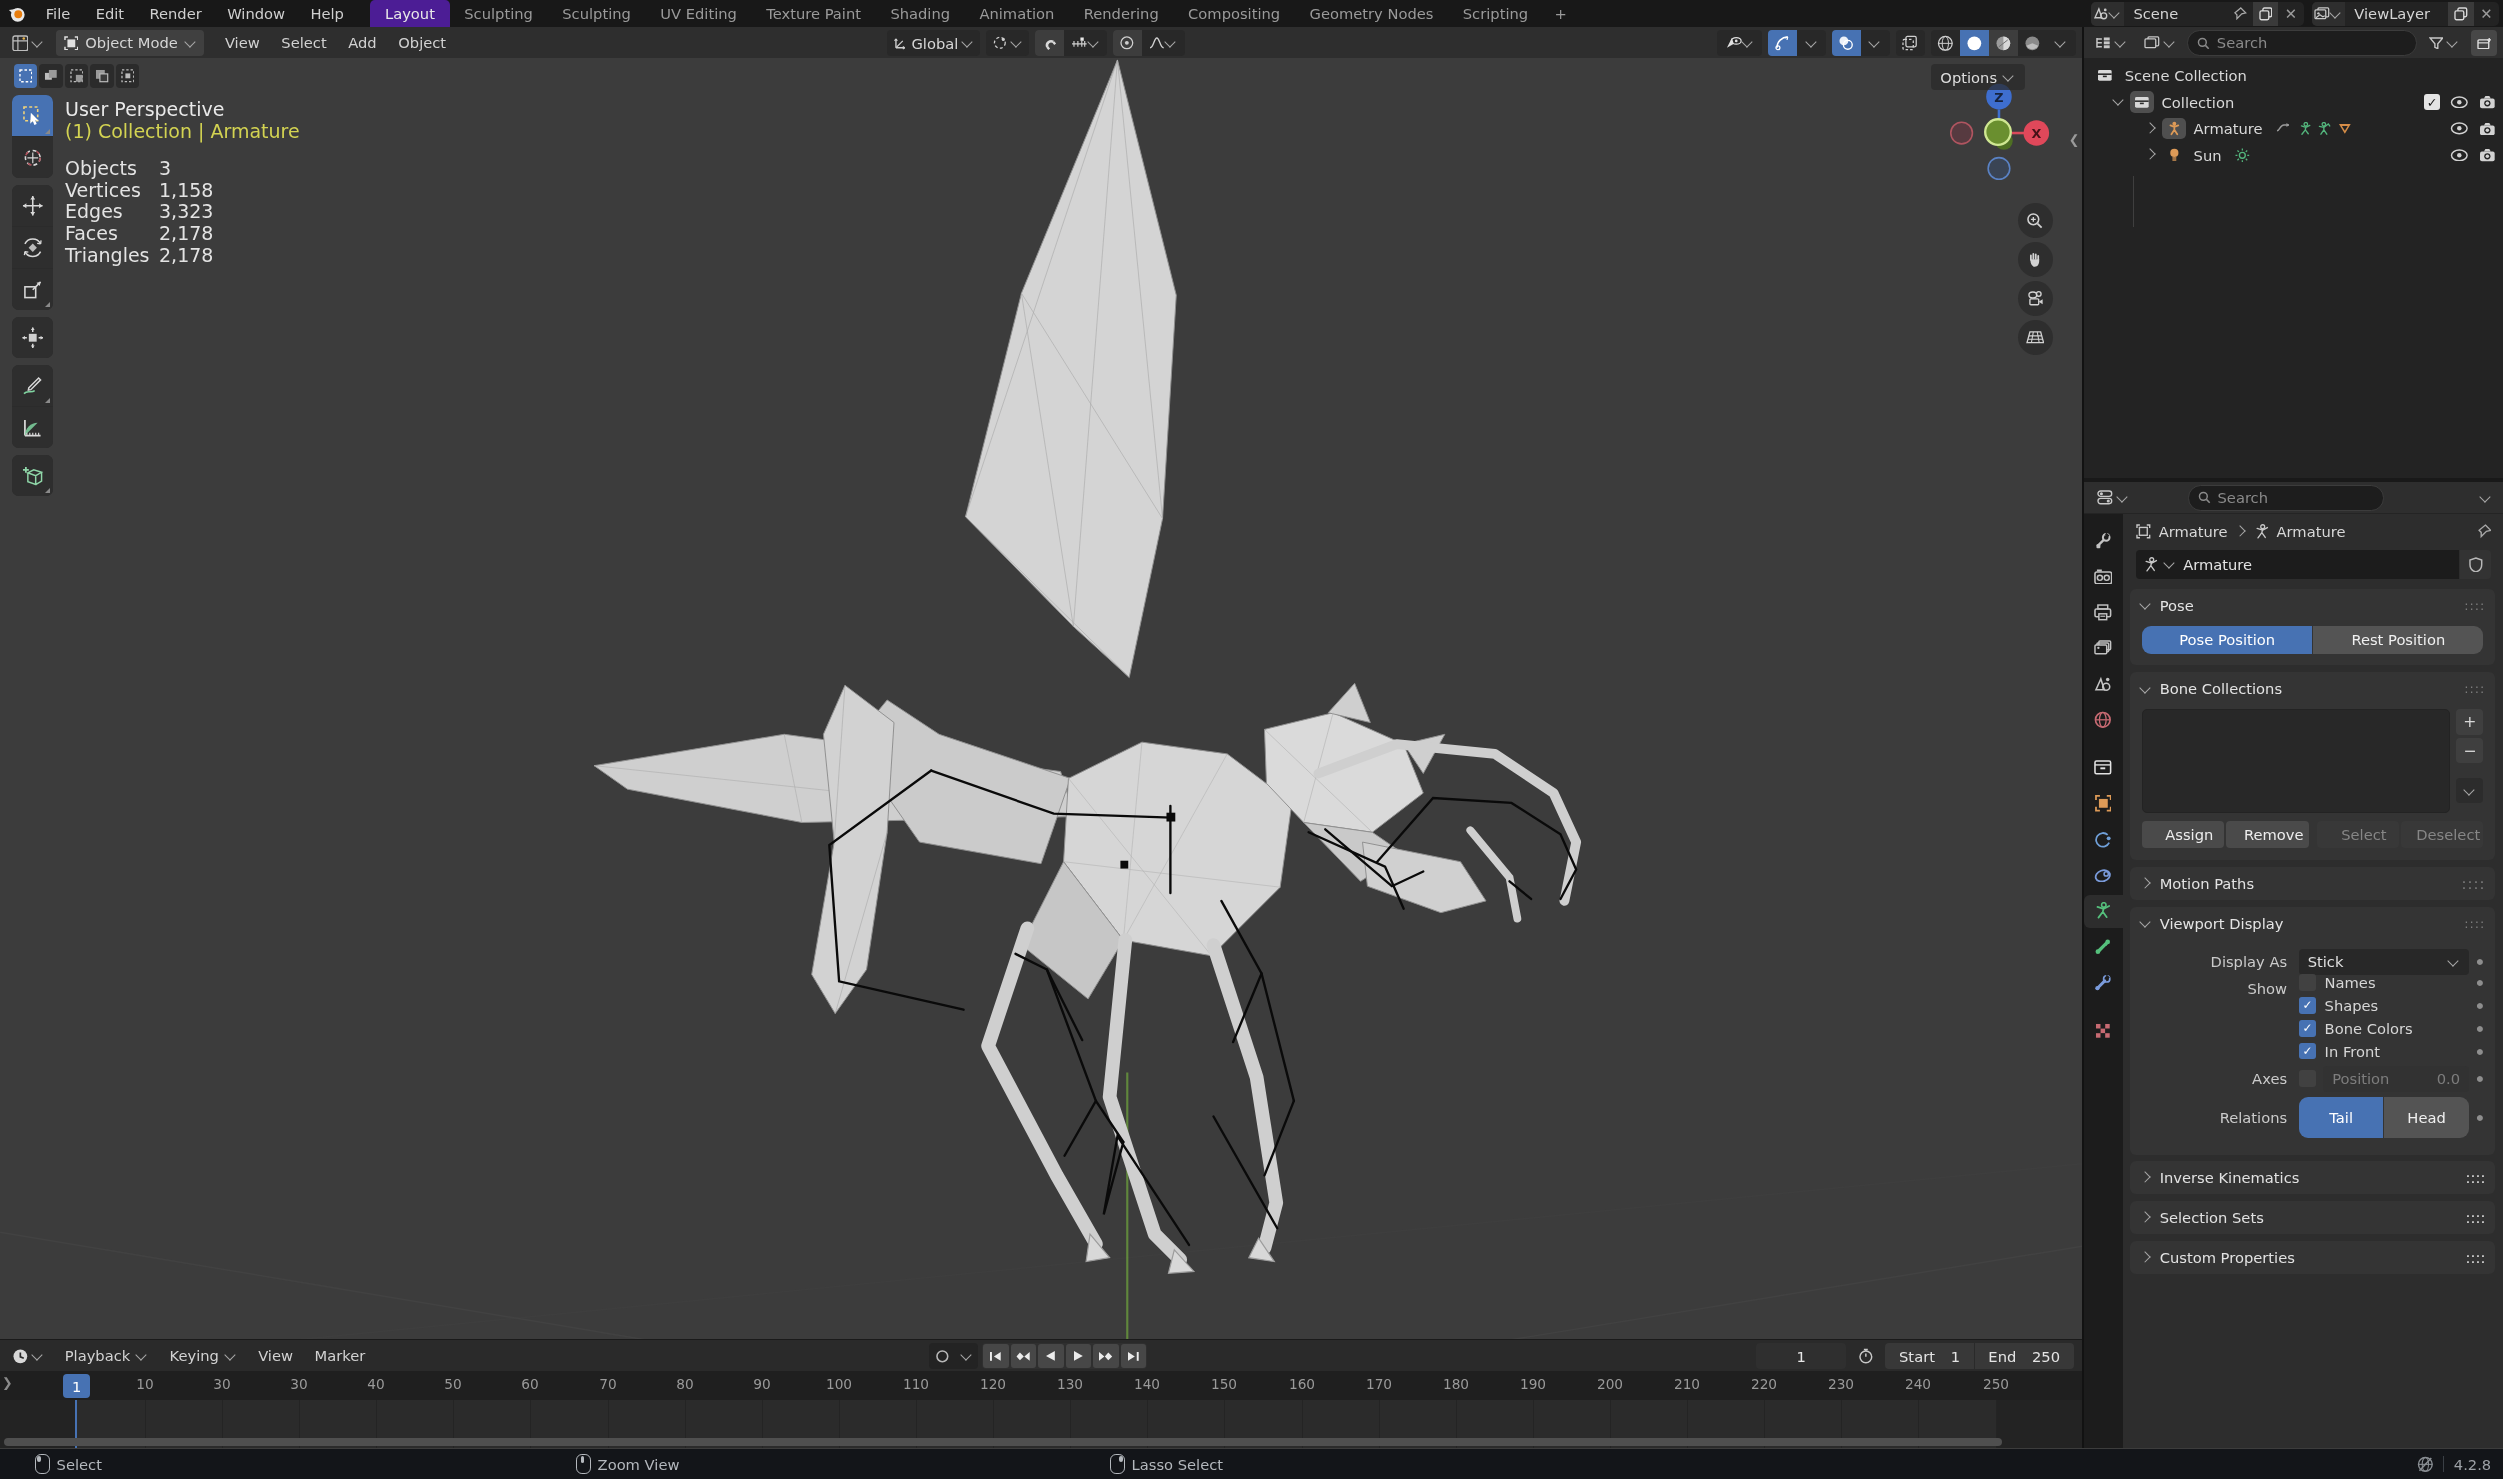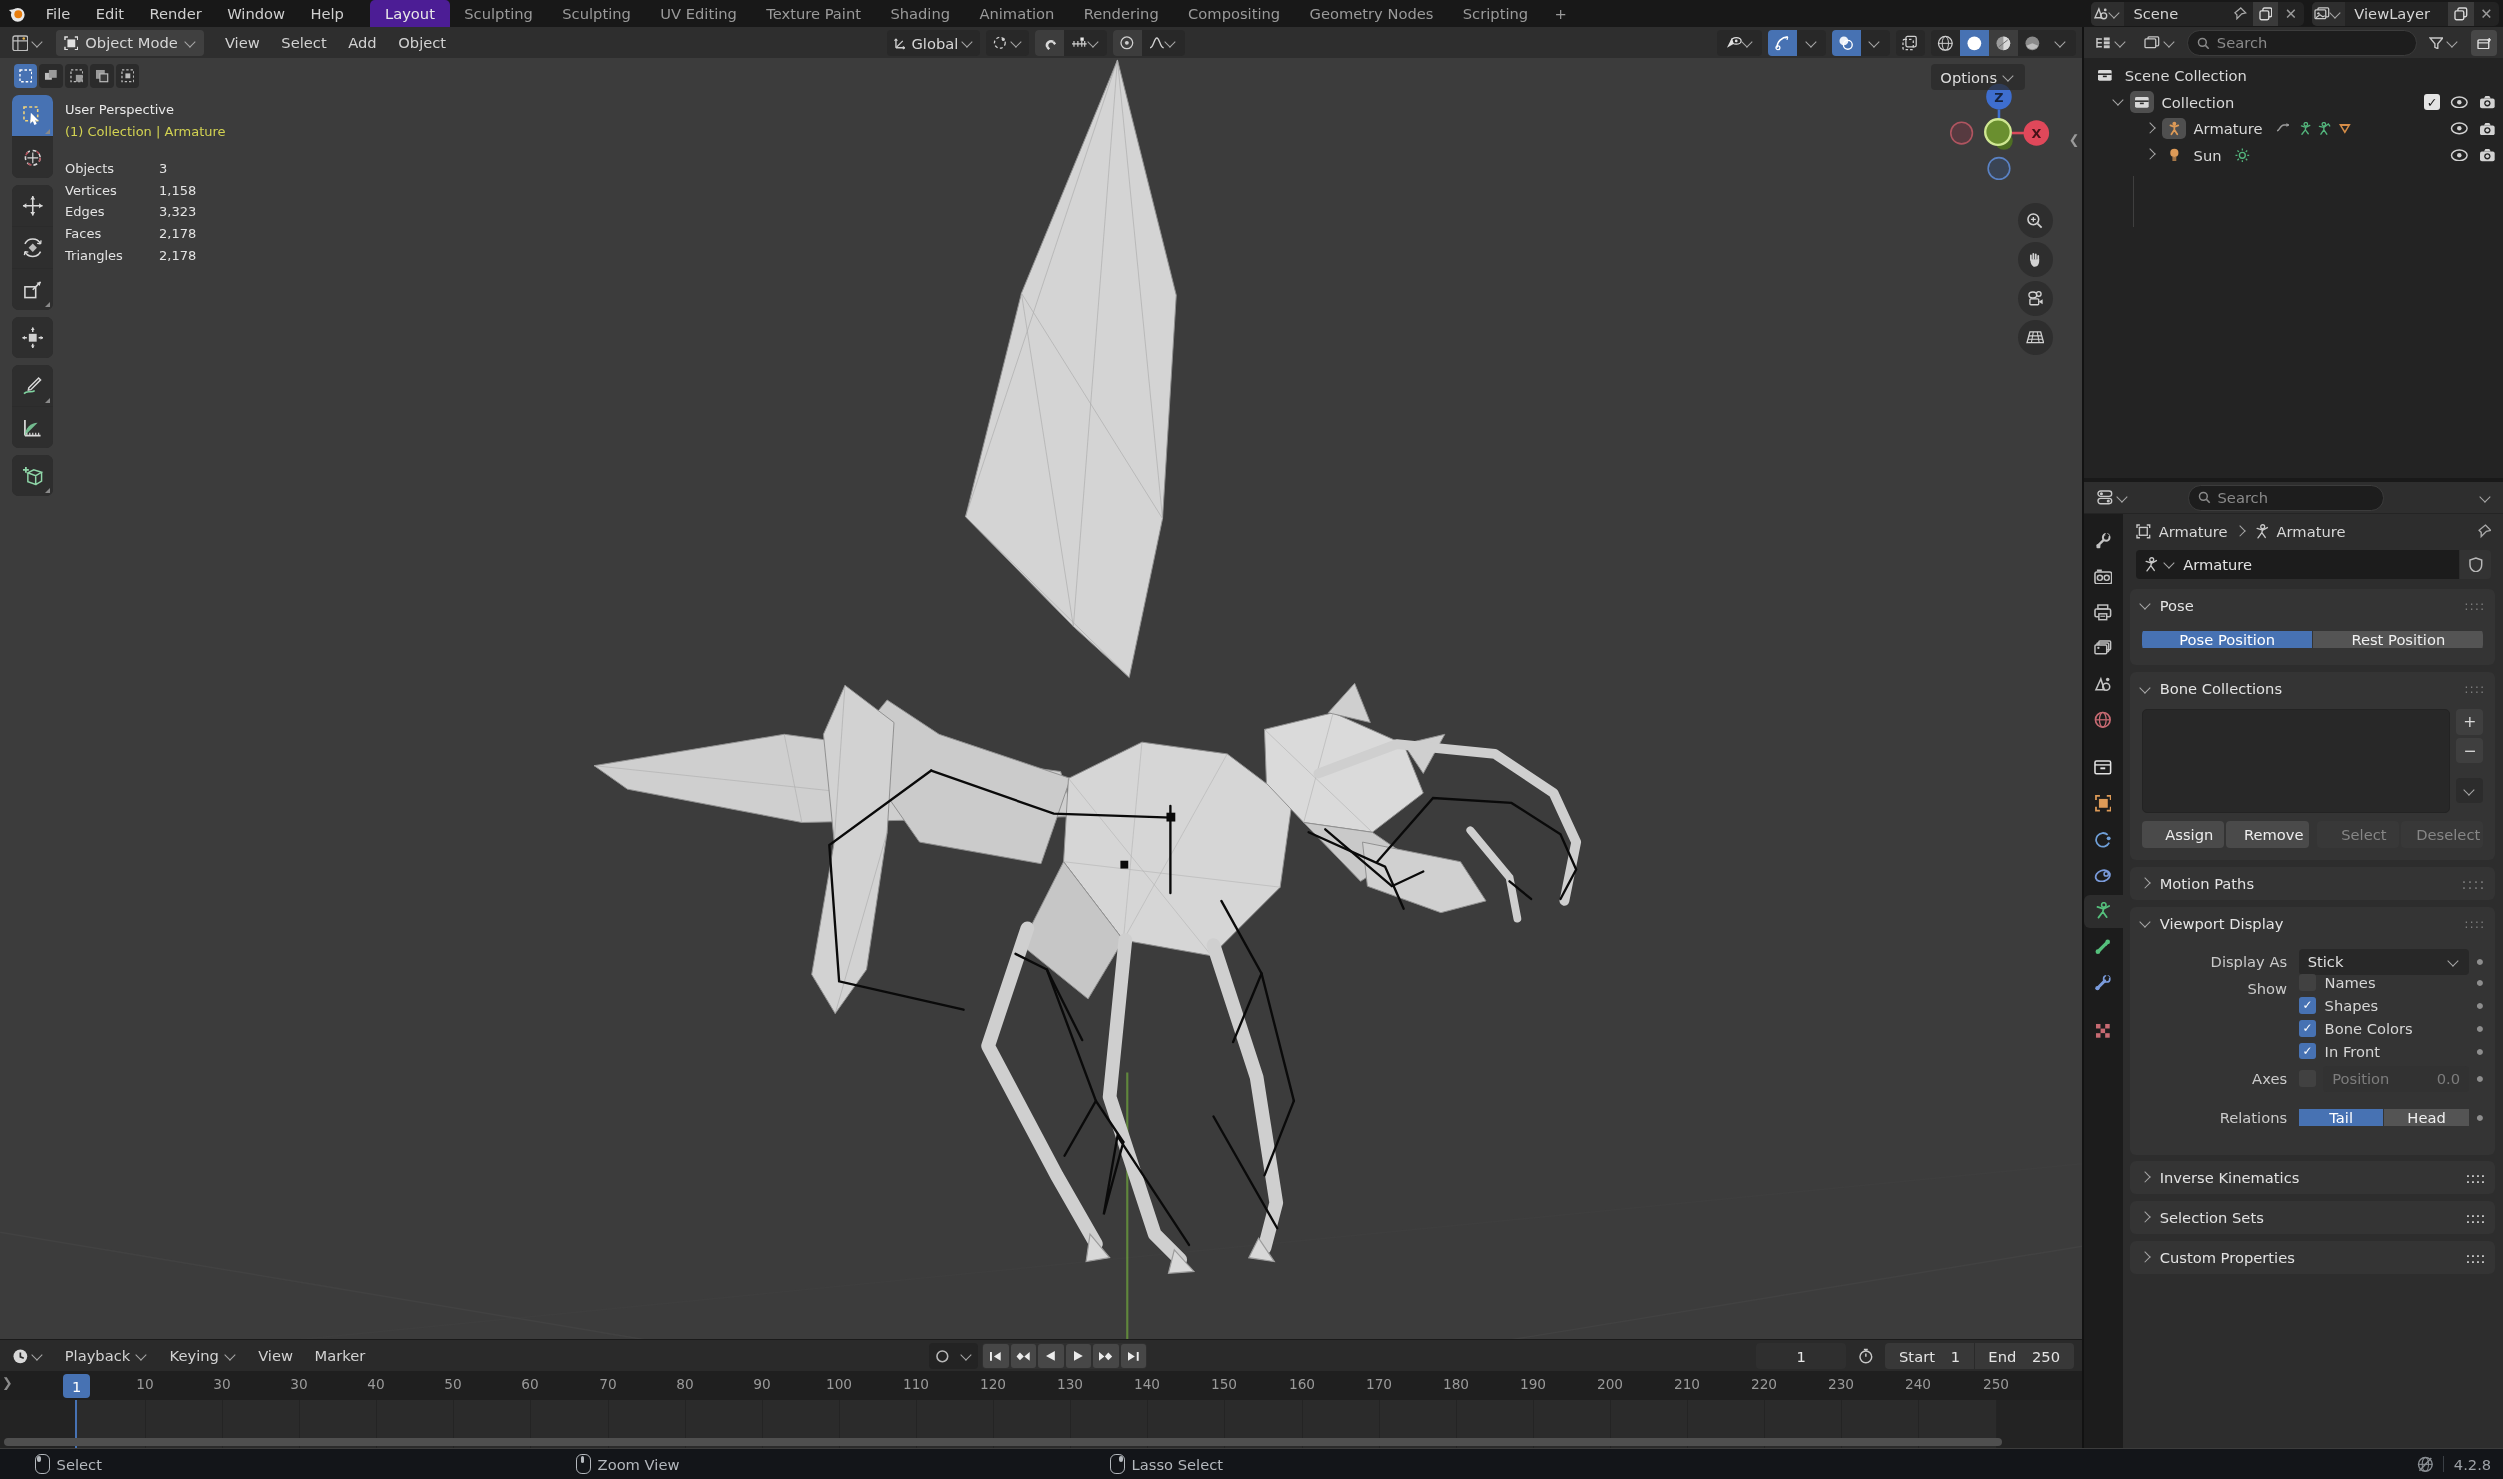--- a/index.html
+++ b/index.html
@@ -49,21 +49,21 @@
   .vp-canvas{position:relative;flex:1;background:#3c3c3c;overflow:hidden;}
   .scene{position:absolute;left:0;top:0;}
   .selmodes{position:absolute;left:13.7px;top:5.9px;display:flex;gap:2px;}
   .sm{width:23.5px;height:23.5px;border-radius:3.9px;background:#2b2b2b;display:flex;align-items:center;justify-content:center;}
   .sm.on{background:#4772b3;}
   .toolbar{position:absolute;left:11.8px;top:37px;display:flex;flex-direction:column;gap:6.9px;}
   .tb-group{display:flex;flex-direction:column;gap:1px;background:#2b2b2b;border-radius:6.9px;overflow:hidden;}
   .tool{position:relative;width:41px;height:41px;display:flex;align-items:center;justify-content:center;background:#2e2e2e;}
   .tool.on{background:#4772b3;}
   .tool .sub::after{content:"";position:absolute;right:2.9px;bottom:2.9px;border-left:5.9px solid transparent;border-bottom:5.9px solid #8a8a8a;}
-  .stats{position:absolute;left:65px;top:41px;line-height:21.6px;font-size:13px;}
+  .stats{position:absolute;left:65px;top:41px;line-height:21.6px;font-size:19px;}
   .stats .vlab{color:#e9e9e9;}
   .stats .ctx{color:#d3d352;}
   .statgrid{margin-top:15.7px;}
   .statrow{display:flex;}
   .statrow .sl{width:94px;color:#e3e3e3;}
   .statrow .sv{color:#e3e3e3;}
   .gizmo{position:absolute;right:25.5px;top:17.6px;}
   .navbtns{position:absolute;right:29px;top:145px;display:flex;flex-direction:column;gap:3.9px;}
   .navbtn{width:35px;height:35px;border-radius:50%;background:rgba(42,42,42,.75);display:flex;align-items:center;justify-content:center;}
   .options-btn{position:absolute;right:57px;top:5.9px;display:flex;align-items:center;gap:5.9px;background:#2a2a2ab8;border-radius:3.9px;height:25.5px;padding:0 9.8px;color:#dedede;}
@@ -97,21 +97,21 @@
   .pr-body{position:absolute;left:39px;right:0;top:32px;bottom:0;overflow:hidden;}
   .crumbs{display:flex;align-items:center;gap:7.8px;padding:8.8px 11.8px 5.9px 13.7px;color:#d8d8d8;}
   .crumbs .pin{margin-left:auto;}
   .datablock{display:flex;align-items:center;gap:0;margin:3.9px 11.8px 9.8px 13.7px;}
   .db-field{flex:1;display:flex;align-items:center;gap:7.8px;background:#1c1c1c;border-radius:3.9px 0 0 3.9px;height:29px;padding:0 7.8px;color:#e3e3e3;}
   .db-shield{width:31px;height:29px;background:#333;border-radius:0 3.9px 3.9px 0;margin-left:1px;display:flex;align-items:center;justify-content:center;}
   .panel{background:#343434;border-radius:5.9px;margin:0 7.8px 6.9px 7.8px;padding:0;}
   .panel-h{display:flex;align-items:center;gap:7.8px;height:33px;padding:0 9.8px;color:#e4e4e4;}
   .panel-h .grip{margin-left:auto;color:#7d7d7d;letter-spacing:1px;font-size:12.7px;}
   .panel-b{padding:3.9px 11.8px 11.8px 11.8px;}
-  .segmented{display:flex;border-radius:9px;overflow:hidden;height:28px;align-items:center;}
+  .segmented{display:flex;border-radius:9px;overflow:hidden;height:28px;}
   .segmented .sg{flex:1;display:flex;align-items:center;justify-content:center;background:#545454;color:#f0f0f0;}
   .segmented .sg.on{background:#4772b3;color:#fff;}
   .segmented .sg + .sg{margin-left:1px;}
   .bc-wrap{display:flex;gap:5.9px;}
   .bc-list{flex:1;height:102px;background:#282828;border:1px solid #232323;border-radius:4.9px;}
   .bc-side{display:flex;flex-direction:column;gap:2.9px;}
   .sqbtn{width:27.4px;height:25.5px;background:#3f3f3f;border-radius:3.9px;color:#d8d8d8;display:flex;align-items:center;justify-content:center;font-size:15.7px;}
   .sqbtn.dk{background:#2c2c2c;margin-top:11.8px;}
   .bc-btns{display:flex;gap:7.8px;margin-top:7.8px;}
   .bc-btns .grp{flex:1;display:flex;gap:2px;}

